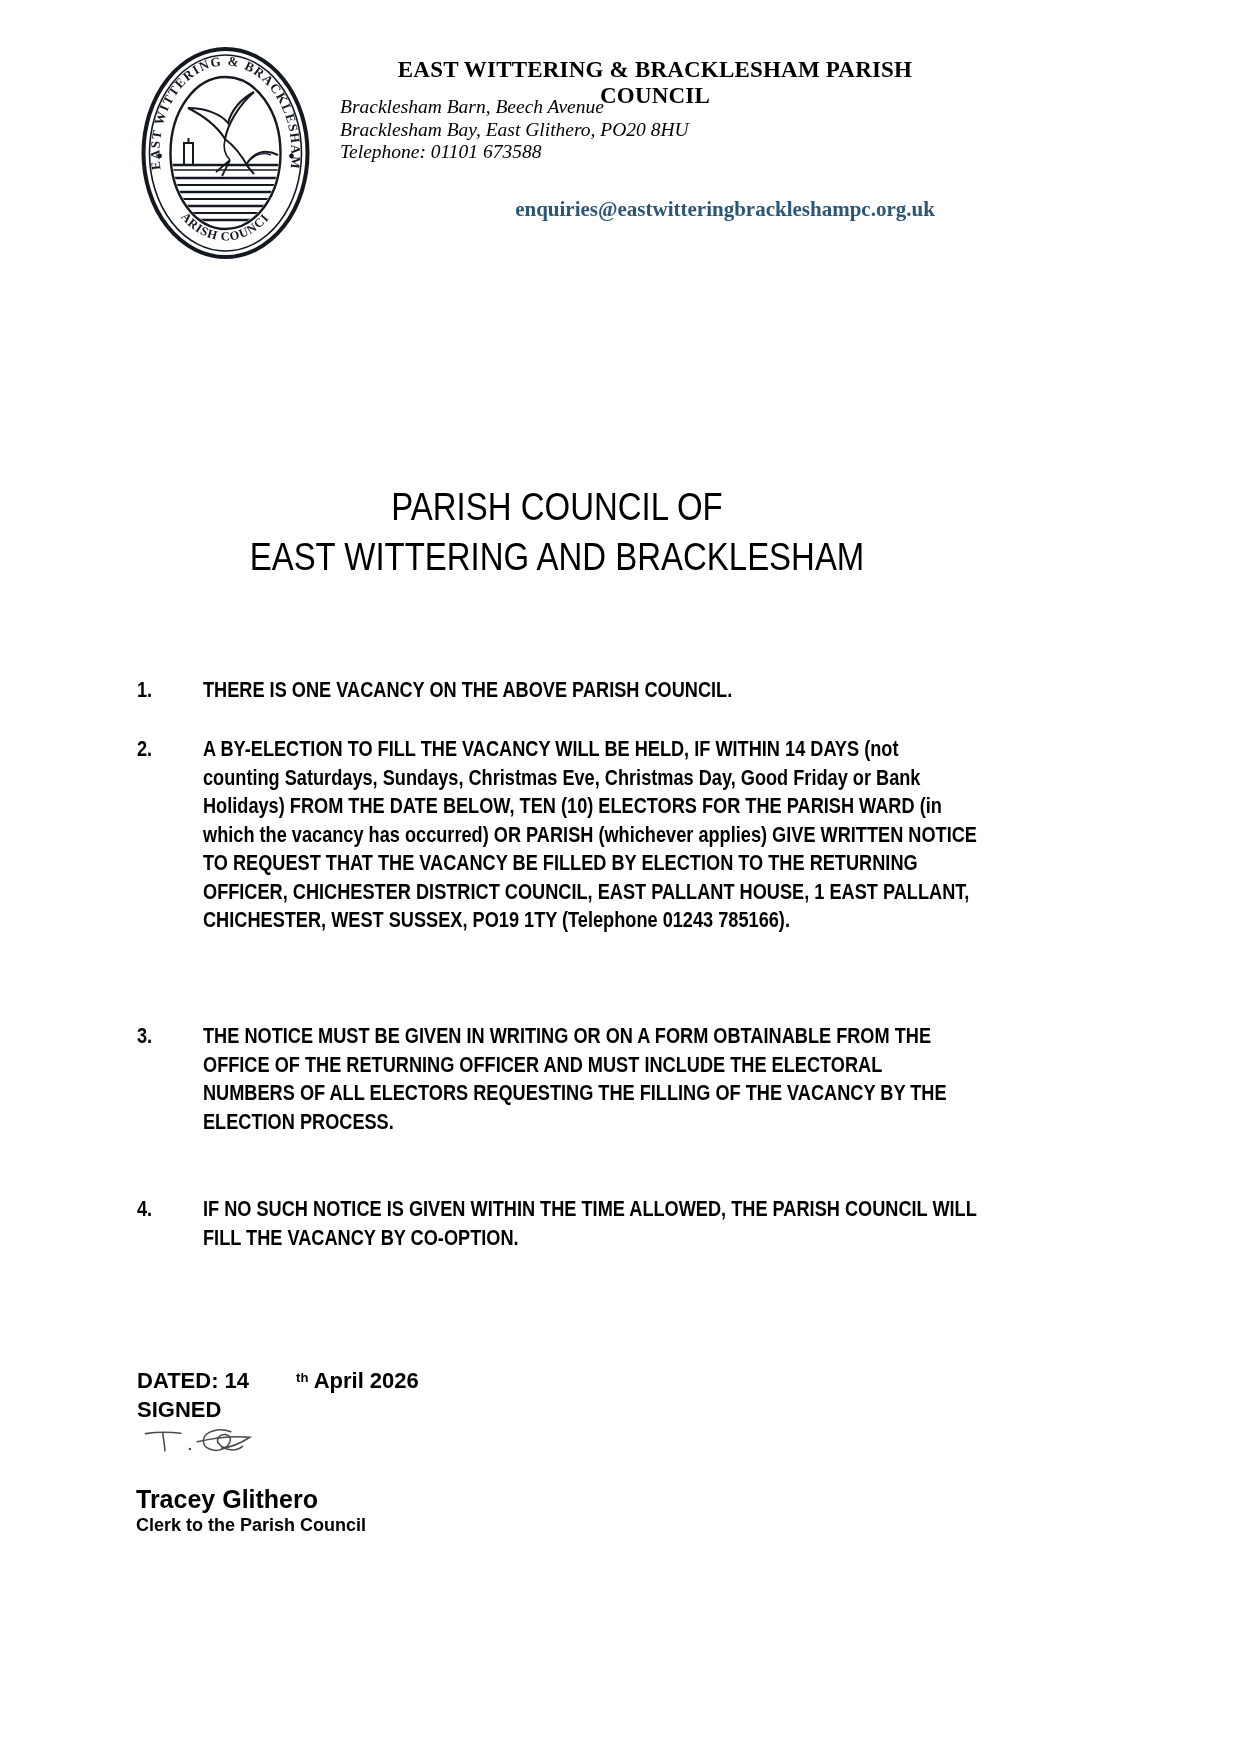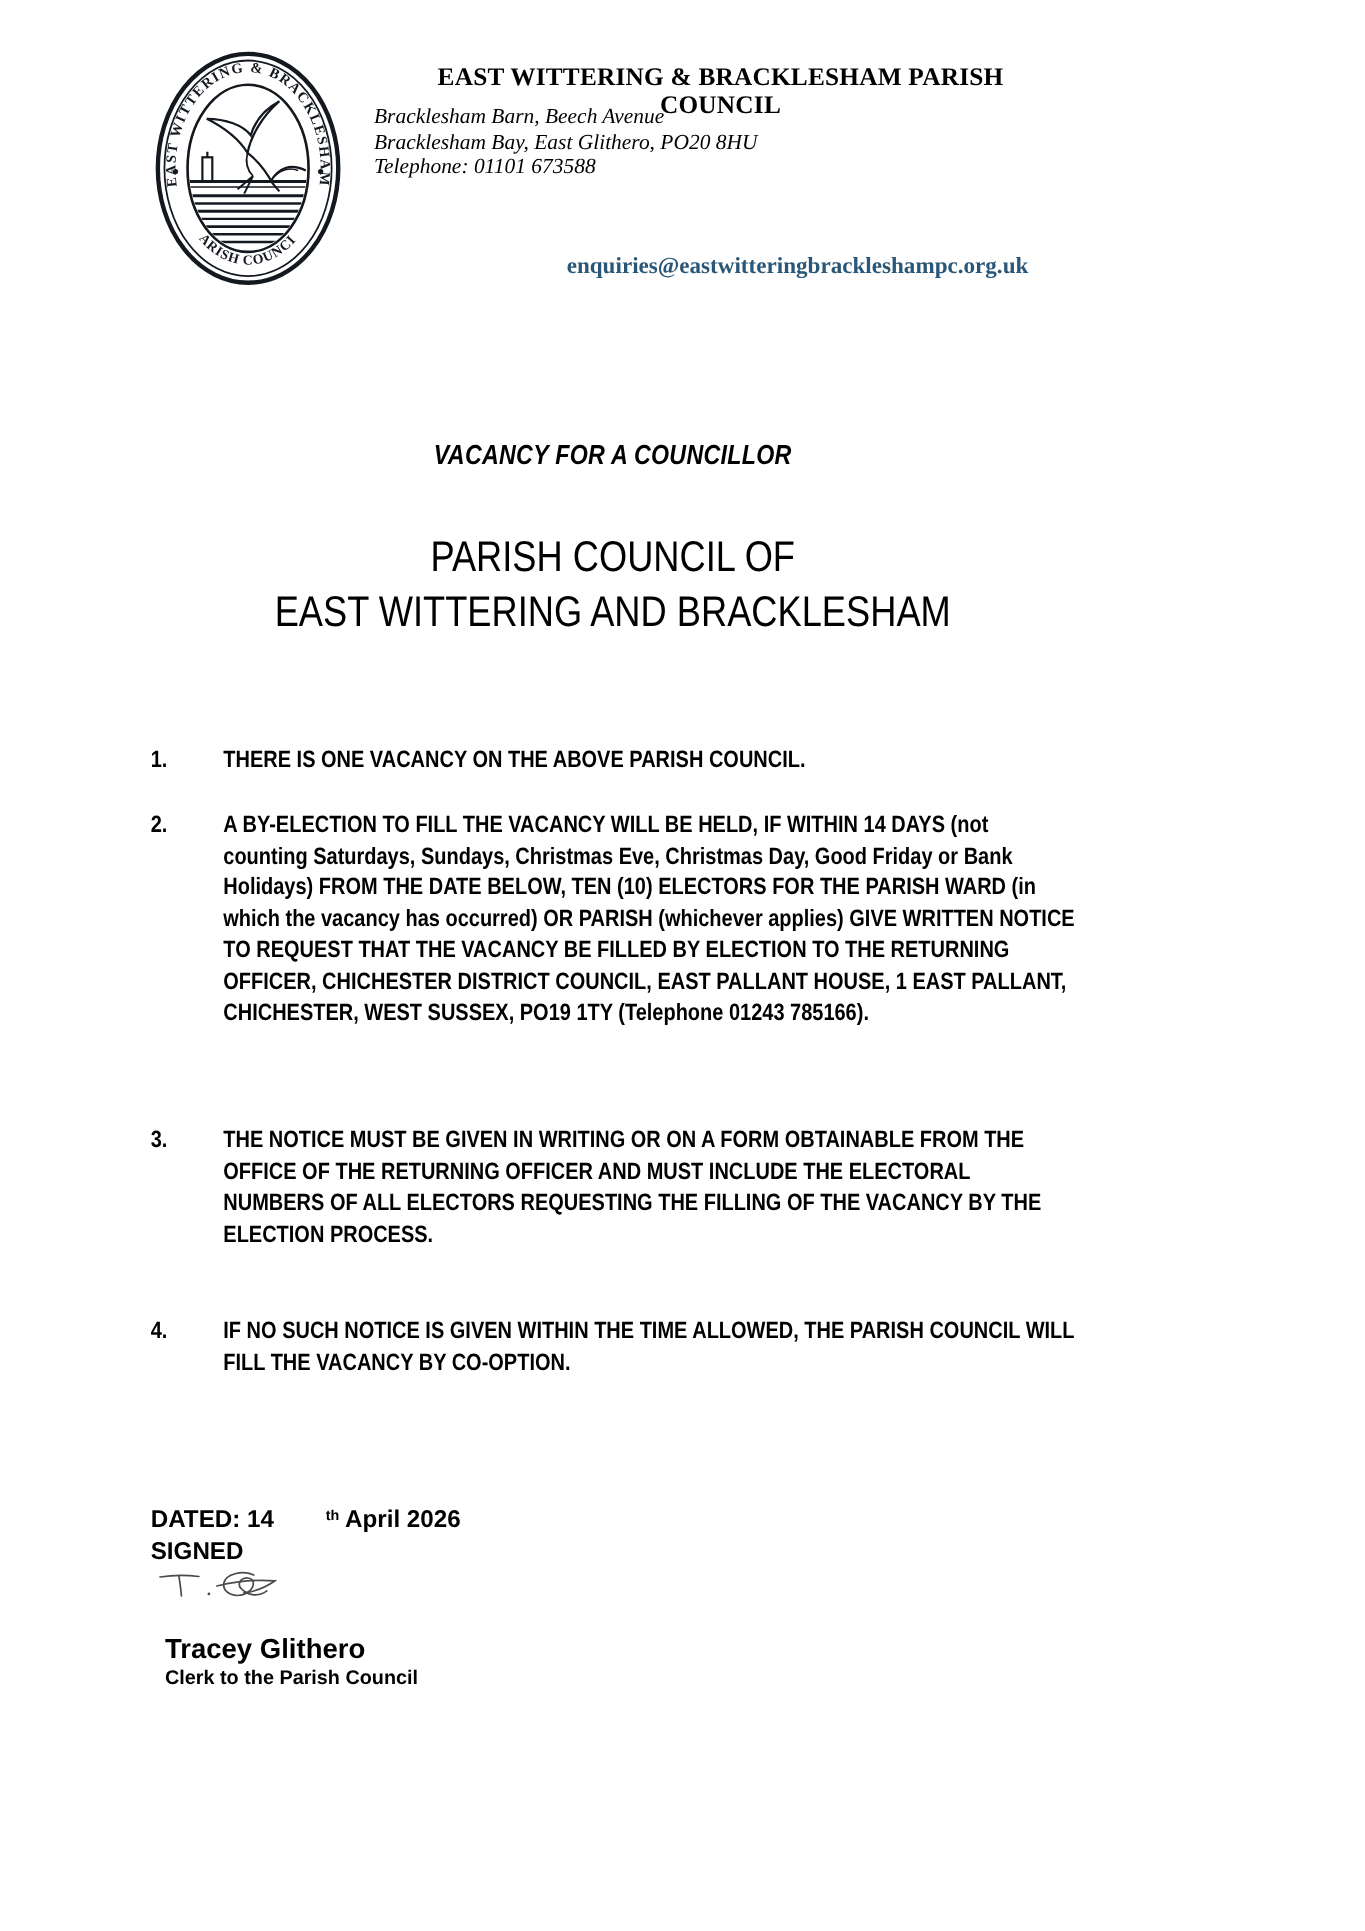--- a/index.html
+++ b/index.html
@@ -15,21 +15,21 @@
     font-weight:bold; font-size:23px; letter-spacing:.2px; color:#000000;
   }
   .lh-addr {
     position:absolute; left:340px; top:96px; width:620px;
     text-align:left; font-family:"Liberation Serif", serif;
     font-size:19.5px; line-height:22.5px; color:#000000;font-style:italic;
   }
   .lh-email {
     position:absolute; left:440px; top:197px; width:570px;
     text-align:center; font-family:"Liberation Serif", serif;
-    font-weight:bold; font-size:21px; color:#2a5777;margin-top:32px;
+    font-weight:bold; font-size:21px; color:#2a5777;
   }
   .logo { position:absolute; left:138px; top:44px; width:175px; height:218px; }
   .logo svg { display:block; width:100%; height:100%; }
 
   
   .condC { transform:scaleX(0.845); transform-origin:50% 0; white-space:nowrap; }
   .condL { transform:scaleX(0.845); transform-origin:0 0; width:118.3%; }
 
   
   .subtitle {
@@ -48,21 +48,21 @@
   .item .txt  { flex:0 0 775px; font-weight:bold; font-size:21.5px; line-height:28.5px; }
   .i1 { top:676px; } .i2 { top:735px; } .i3 { top:1022px; } .i4 { top:1195px; }
 
   
   .dated {
     position:absolute; left:137px; top:1363px;
     font-weight:bold; font-size:22px; line-height:29px;
   }
   .dated sup { font-size:13px; vertical-align:6px;margin-left:47px; }
   .signature { position:absolute; left:140px; top:1420px; width:118px; height:44px; }
-  .signatory { position:absolute; left:150px; top:1485px; }
+  .signatory { position:absolute; left:136px; top:1485px; }
   .signatory .name  { font-weight:bold; font-size:25px; line-height:28px; }
   .signatory .title { font-weight:bold; font-size:18px; line-height:24px; }
 
   .seal-arc-text { font-family:"Liberation Serif", serif; font-weight:bold; }
 </style>
 </head>
 <body>
 
 <div class="page">
 
@@ -118,23 +118,20 @@
   <div class="lh-org">EAST WITTERING &amp; BRACKLESHAM PARISH COUNCIL</div>
 
   <div class="lh-addr">
     <div>Bracklesham Barn, Beech Avenue</div>
     <div>Bracklesham Bay, East Glithero, PO20 8HU</div>
     <div>Telephone: 01101 673588</div>
   </div>
 
   <div class="lh-email">enquiries@eastwitteringbrackleshampc.org.uk</div>
 
-  <div class="subtitle">
-    <span class="condC" style="display:inline-block; min-width:100%;">VACANCY FOR A COUNCILLOR</span>
-  </div>
 
   <div class="main-title">
     <div class="condC">PARISH COUNCIL OF</div>
     <div class="condC">EAST WITTERING AND BRACKLESHAM</div>
   </div>
 
   <div class="item i1">
     <div class="num">1.</div>
     <div class="txt">
         <div class="condL">THERE IS ONE VACANCY ON THE ABOVE PARISH COUNCIL.</div>

